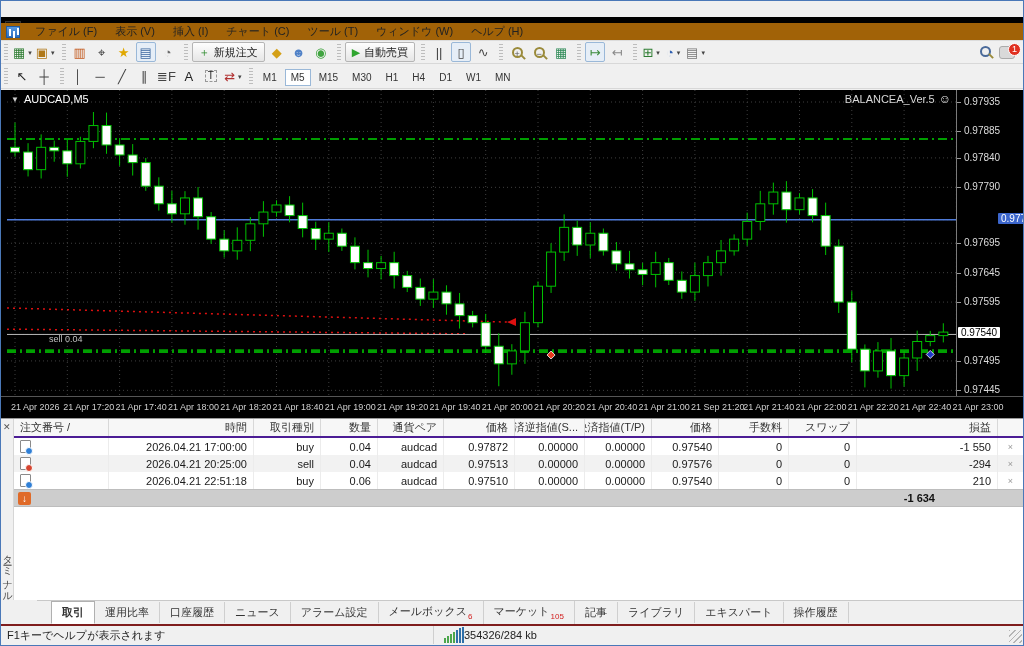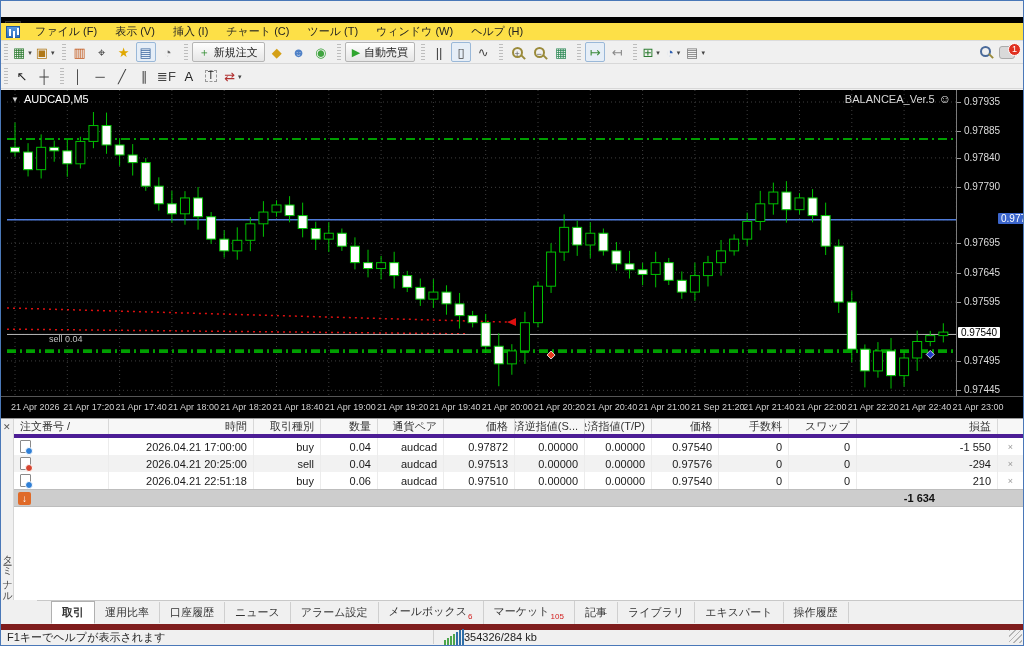--- a/index.html
+++ b/index.html
@@ -10,21 +10,21 @@
   
   .titlebar{position:absolute;left:0;top:0;width:100%;height:24px;background:#000;
             display:flex;align-items:center;color:#fff;font-size:12px;margin-top:16px;}
   .app-icon{width:16px;height:16px;margin-left:4px;background:#111;border:1px solid #333;
             color:#e8c341;font-size:8px;font-weight:bold;display:flex;align-items:center;justify-content:center;}
   .titletext{margin-left:70px;white-space:nowrap;color:#e8e8e8;}
   .win-controls{margin-left:auto;display:flex;height:100%;}
   .wbtn{width:34px;height:100%;display:flex;align-items:center;justify-content:center;
         color:#fff;font-size:11px;}
   
-  .menubar{position:absolute;left:0;top:22px;width:100%;height:18px;background:#fde047;
+  .menubar{position:absolute;left:0;top:22px;width:100%;height:18px;background:#a16207;
            border-bottom:1px solid #dcdcdc;display:flex;align-items:center;font-size:11px;color:#222;}
   .mdi-icon{width:14px;height:12px;margin:0 6px 0 5px;background:linear-gradient(#5a9ae0,#2e6fc0);
             border:1px solid #1f5aa0;position:relative;}
   .mdi-icon::after{content:"";position:absolute;left:2px;bottom:1px;width:2px;height:7px;background:#fff;
             box-shadow:4px 2px 0 #fff,8px -1px 0 #fff;}
   .menu-item{padding:2px 9px;}
   
   .toolbar{position:absolute;left:0;width:100%;background:#f0f0f0;display:flex;align-items:center;
            border-bottom:1px solid #d8d8d8;}
   .tb-main{top:40px;height:23px;}
@@ -67,21 +67,21 @@
   .time-axis{position:absolute;left:0;top:306px;width:100%;height:22px;background:#000;border-top:1px solid #555;}
   .ttick{position:absolute;top:5px;color:#cfcfcf;font-size:9px;white-space:nowrap;}
   
   .terminal{position:absolute;left:0;top:417px;width:100%;height:182px;background:#fff;border-top:1px solid #9a9a9a;}
   .term-side{position:absolute;left:0;top:0;width:13px;height:100%;background:#f0f0f0;border-right:1px solid #d6d6d6;}
   .term-close{position:absolute;left:2px;top:4px;font-size:9px;color:#555;line-height:1;}
   .term-rot{position:absolute;left:0px;top:128px;width:13px;writing-mode:vertical-rl;
             font-size:10px;color:#444;letter-spacing:1px;}
   .term-body{position:absolute;left:13px;top:0;right:0;}
   .term-grid{display:grid;align-items:center;font-size:11px;color:#1a1a1a;}
-  .term-grid.header{height:19px;border-bottom:4px solid #4c1d95;background:#f7f7f7;color:#333;}
+  .term-grid.header{height:19px;border-bottom:2px solid #4c1d95;background:#f7f7f7;color:#333;}
   .term-grid.row{height:17px;}
   .term-grid.row.alt{background:#f2f2f2;}
   .cell{padding:0 6px;text-align:right;white-space:nowrap;overflow:hidden;border-right:1px solid #ececec;height:100%;
         display:flex;align-items:center;justify-content:flex-end;}
   .header .cell{border-right:1px solid #d8d8d8;}
   .cell.l{justify-content:flex-start;text-align:left;}
   .cell.c{justify-content:center;}
   .cell.nob{border-right:none;}
   .docic{width:11px;height:13px;background:#fff;border:1px solid #8a8a8a;border-radius:1px;position:relative;display:inline-block;}
   .docic::after{content:"";position:absolute;right:-3px;bottom:-3px;width:6px;height:6px;border-radius:50%;
@@ -93,21 +93,21 @@
           display:flex;align-items:center;justify-content:center;margin:0 6px 0 4px;}
   .bal-seg{margin-right:16px;white-space:nowrap;}
   .bal-total{margin-left:auto;padding-right:88px;}
   
   .tabsbar{position:absolute;left:0;top:599px;width:100%;height:24px;background:#f0f0f0;
            border-top:1px solid #c8c8c8;display:flex;align-items:center;padding-left:14px;font-size:11px;color:#333;margin-left:36px;}
   .tab{padding:3px 10px;border-right:1px solid #cfcfcf;white-space:nowrap;position:relative;}
   .tab.active{background:#fff;border:1px solid #b0b0b0;border-bottom-color:#fff;margin-top:-1px;font-weight:bold;}
   .badge{color:#d22020;font-size:8px;vertical-align:sub;margin-left:1px;}
   
-  .statusbar{position:absolute;left:0;top:623px;width:100%;height:20px;background:#f0f0f0;border-top:6px solid #7f1d1d;
+  .statusbar{position:absolute;left:0;top:623px;width:100%;height:20px;background:#f0f0f0;border-top:2px solid #7f1d1d;
              display:flex;align-items:center;font-size:11px;color:#222;}
   .st-left{width:433px;padding-left:6px;border-right:1px solid #cfcfcf;height:100%;display:flex;align-items:center;}
   .st-mid{width:452px;padding-left:8px;border-right:1px solid #cfcfcf;height:100%;display:flex;align-items:center;}
   .st-right{flex:1;display:flex;align-items:center;padding-left:10px;}
   .conn{display:inline-flex;align-items:flex-end;gap:1px;height:15px;}
   .conn span{width:2px;display:inline-block;}
   .grip-corner{position:absolute;right:1px;bottom:1px;width:13px;height:13px;
         background-image:repeating-linear-gradient(135deg,#b5b5b5 0 1px,transparent 1px 4px);}
 </style>
 </head>
@@ -284,20 +284,24 @@
             <span class="tb-ic" style="color: rgb(34, 34, 34);">A</span>
           </span>
           <span class="tb-btn">
             <span class="tb-ic lbl-box" style="color: rgb(34, 34, 34);">T</span>
           </span>
           <span class="tb-btn">
             <span class="tb-ic" style="color: rgb(176, 48, 48);">⇄</span>
             <span class="caret">▾</span>
           </span>
         </span>
+      </span>
+    <span class="tb-group">
+        <span class="grip"></span>
+        <span id="tf-items"><span class="tf">M1</span><span class="tf pressed">M5</span><span class="tf">M15</span><span class="tf">M30</span><span class="tf">H1</span><span class="tf">H4</span><span class="tf">D1</span><span class="tf">W1</span><span class="tf">MN</span></span>
       </span>
   </div>
 
   <div class="chart">
     <svg width="951" height="306" id="chart-svg">
         <rect x="0" y="0" width="951" height="306" fill="#000000"></rect>
         <line x1="8" y1="0" x2="8" y2="306" stroke="#3f3f3f" stroke-width="1" stroke-dasharray="1 3"></line>
         <line x1="60.3" y1="0" x2="60.3" y2="306" stroke="#3f3f3f" stroke-width="1" stroke-dasharray="1 3"></line>
         <line x1="112.6" y1="0" x2="112.6" y2="306" stroke="#3f3f3f" stroke-width="1" stroke-dasharray="1 3"></line>
         <line x1="164.89999999999998" y1="0" x2="164.89999999999998" y2="306" stroke="#3f3f3f" stroke-width="1" stroke-dasharray="1 3"></line>

